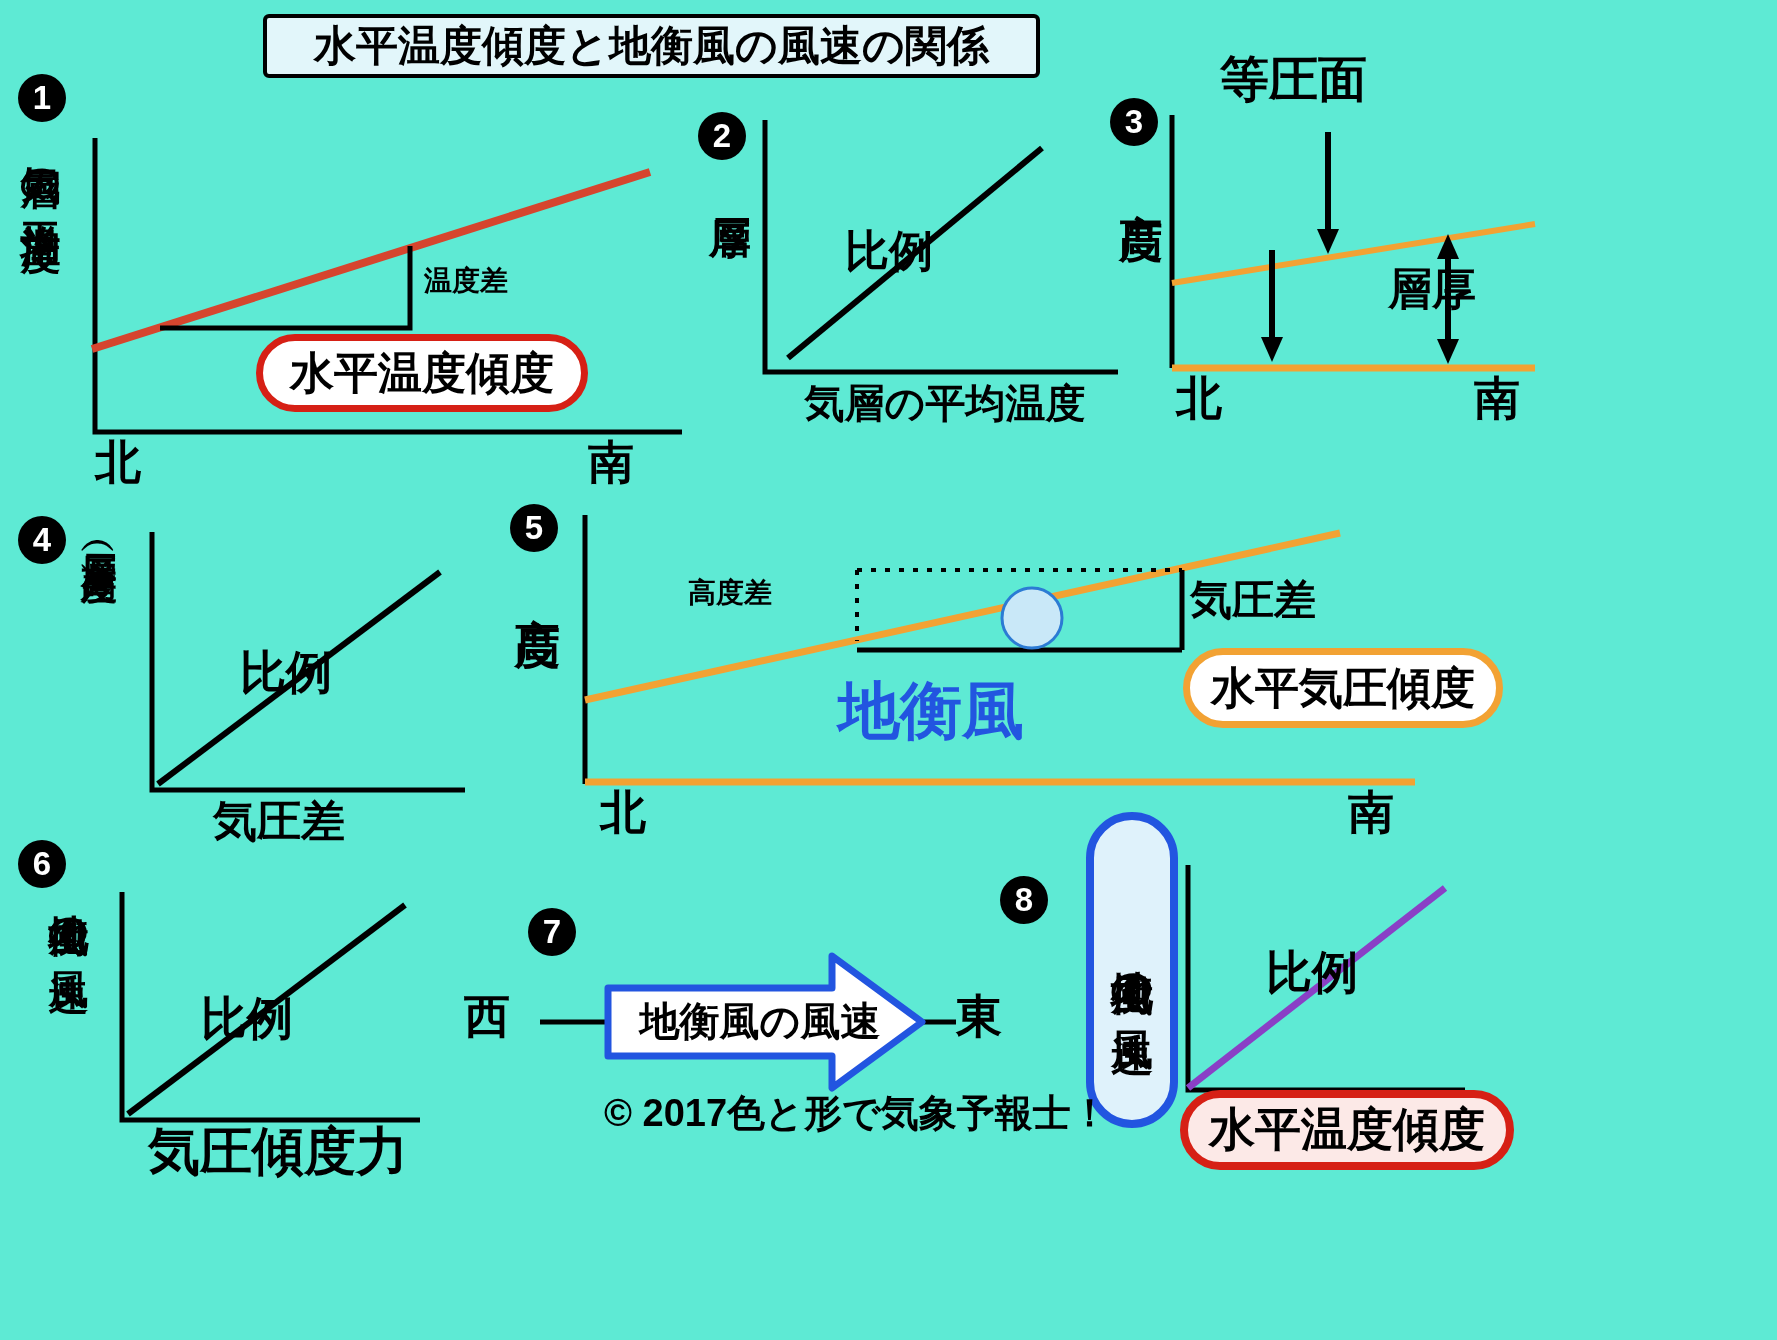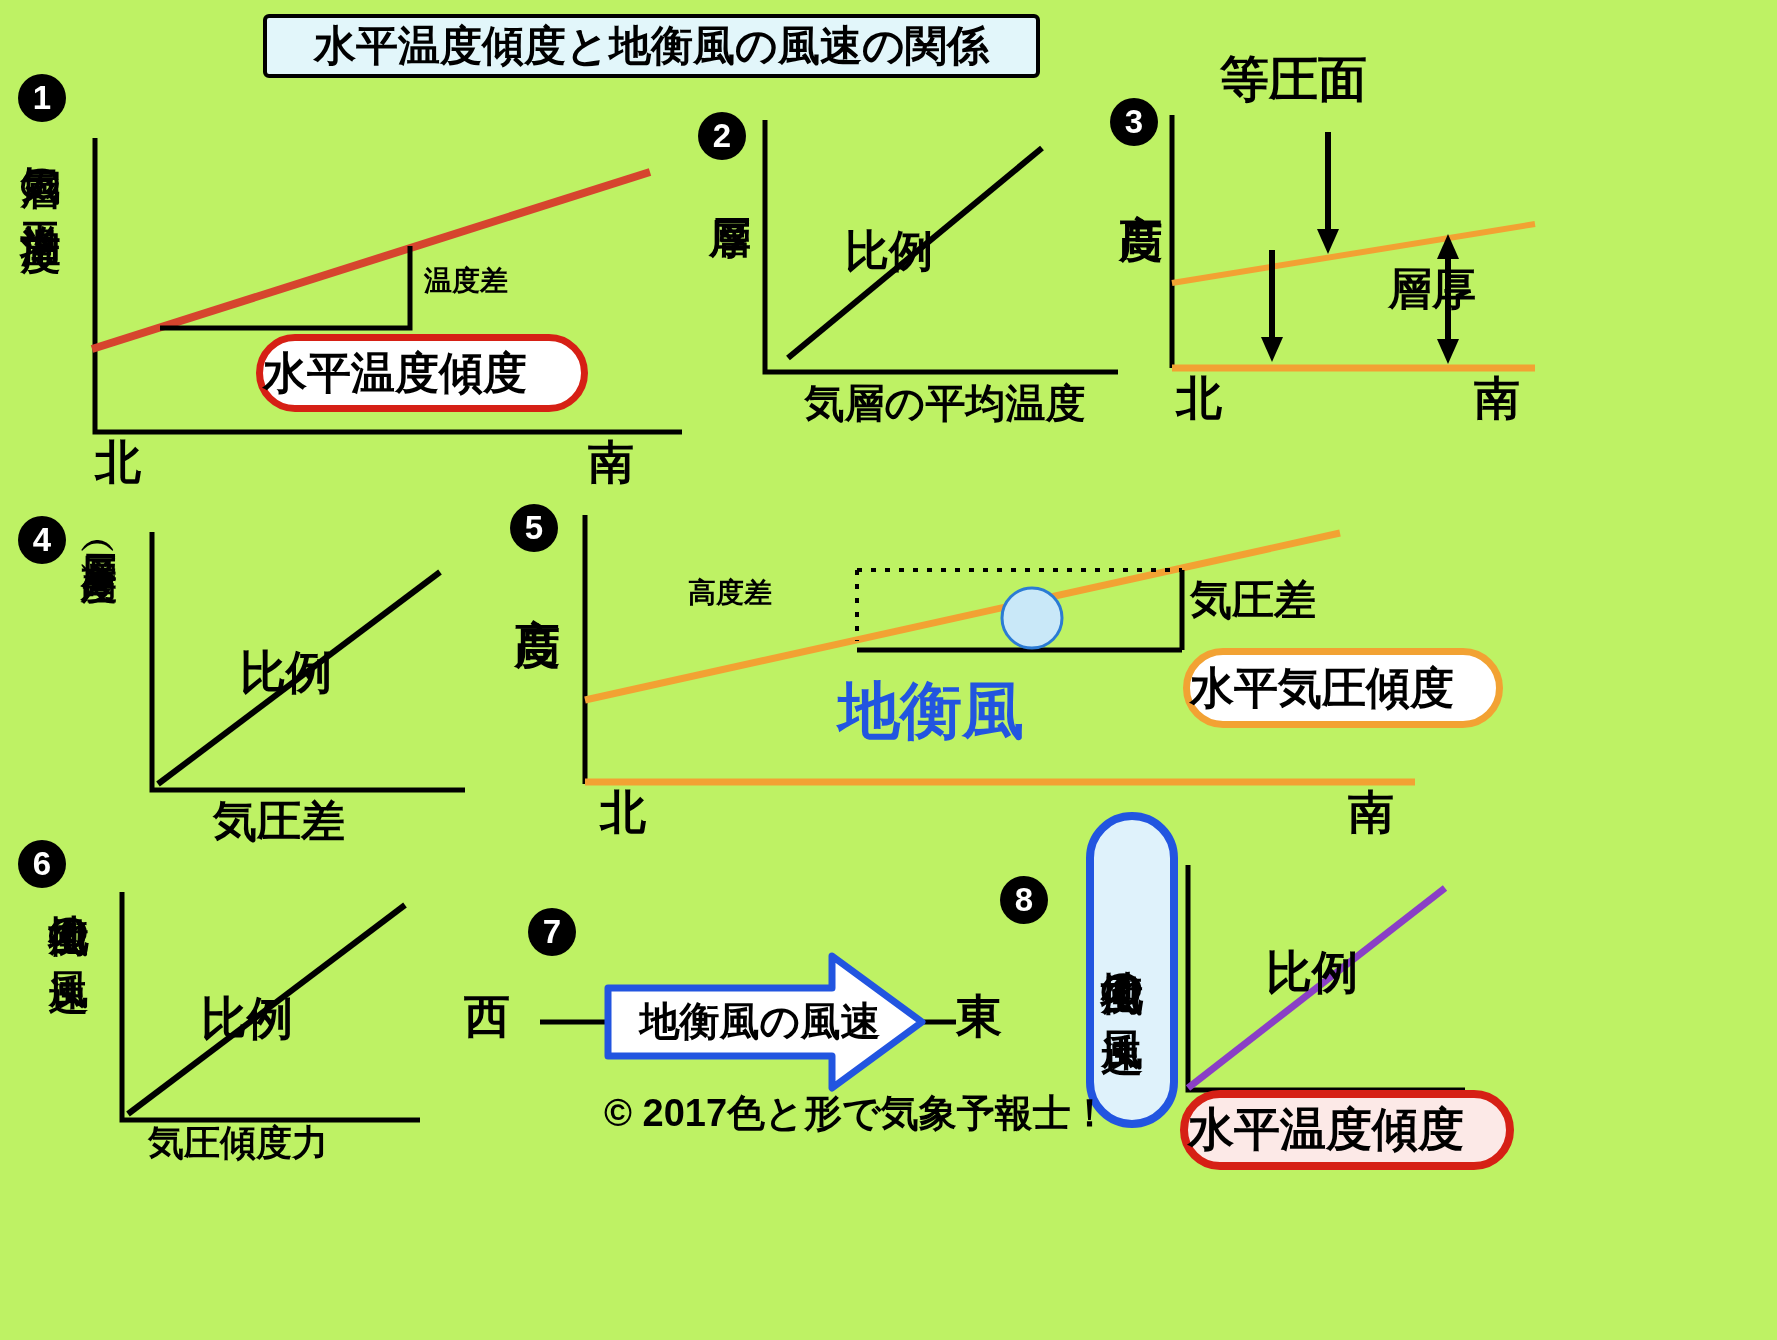--- a/index.html
+++ b/index.html
@@ -1,23 +1,23 @@
 <!DOCTYPE html>
 <html><head>
 <meta charset="utf-8">
 <style>
   *{box-sizing:border-box;margin:0;padding:0}
   body{font-family:"Liberation Sans","DejaVu Sans",sans-serif;background:#fff}
-  #canvas{position:relative;width:1777px;height:1340px;background:#bef264;overflow:hidden}
+  #canvas{position:relative;width:1777px;height:1340px;background:#5eead4;overflow:hidden}
   #overlay{position:absolute;left:0;top:0}
   .lbl{position:absolute;font-weight:bold;color:#000;white-space:nowrap;line-height:1.05}
   .vert{writing-mode:vertical-rl;text-orientation:mixed;letter-spacing:3px}
   .num{position:absolute;width:48px;height:48px;border-radius:50%;background:#000;color:#fff;
        display:flex;align-items:center;justify-content:center;font-size:33px;font-weight:bold}
-  .badge{position:absolute;display:flex;align-items:center;
+  .badge{position:absolute;display:flex;align-items:center;justify-content:center;
          font-weight:bold;background:#fff;white-space:nowrap;color:#000}
   .center{text-align:center}
 </style>
 </head>
 <body>
 
 <div id="canvas">
 
   <svg id="overlay" width="1777" height="1340">
 
@@ -122,21 +122,21 @@
   <div class="lbl" style="left:1190px;top:578px;font-size:42px">気圧差</div>
   <div class="lbl" style="left:838px;top:678px;font-size:62px;color:#2255e0">地衡風</div>
   <div class="badge" style="left:1183px;top:648px;width:320px;height:80px;border:7px solid #f2a233;border-radius:40px;font-size:44px">
     <span>水平気圧傾度</span>
   </div>
   <div class="lbl" style="left:600px;top:788px;font-size:46px">北</div>
   <div class="lbl" style="left:1348px;top:788px;font-size:46px">南</div>
 
   <div class="lbl vert" style="left:48px;top:882px;font-size:40px">地衡風の風速</div>
   <div class="lbl" style="left:201px;top:994px;font-size:46px">比例</div>
-  <div class="lbl" style="left:148px;top:1124px;font-size:36px">気圧傾度力</div>
+  <div class="lbl" style="left:148px;top:1124px;font-size:52px">気圧傾度力</div>
 
   <div class="lbl" style="left:464px;top:992px;font-size:46px">西</div>
   <div class="lbl center" style="left:608px;top:1000px;width:304px;font-size:40px">地衡風の風速</div>
   <div class="lbl" style="left:956px;top:992px;font-size:46px">東</div>
 
   <div class="badge" style="left:1086px;top:812px;width:92px;height:316px;border:8px solid #2255e0;border-radius:46px;background:#dff2fb">
     <span class="vert" style="font-size:42px;font-weight:bold">地衡風の風速</span>
   </div>
   <div class="lbl" style="left:1266px;top:948px;font-size:46px">比例</div>
   <div class="badge" style="left:1180px;top:1090px;width:334px;height:80px;border:8px solid #d62015;border-radius:40px;background:#fce9e7;font-size:46px">

